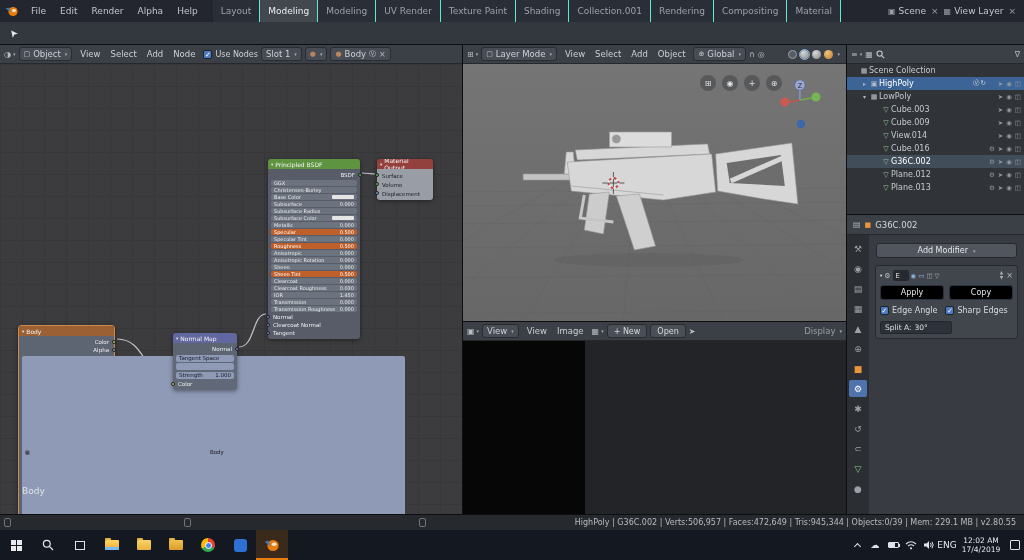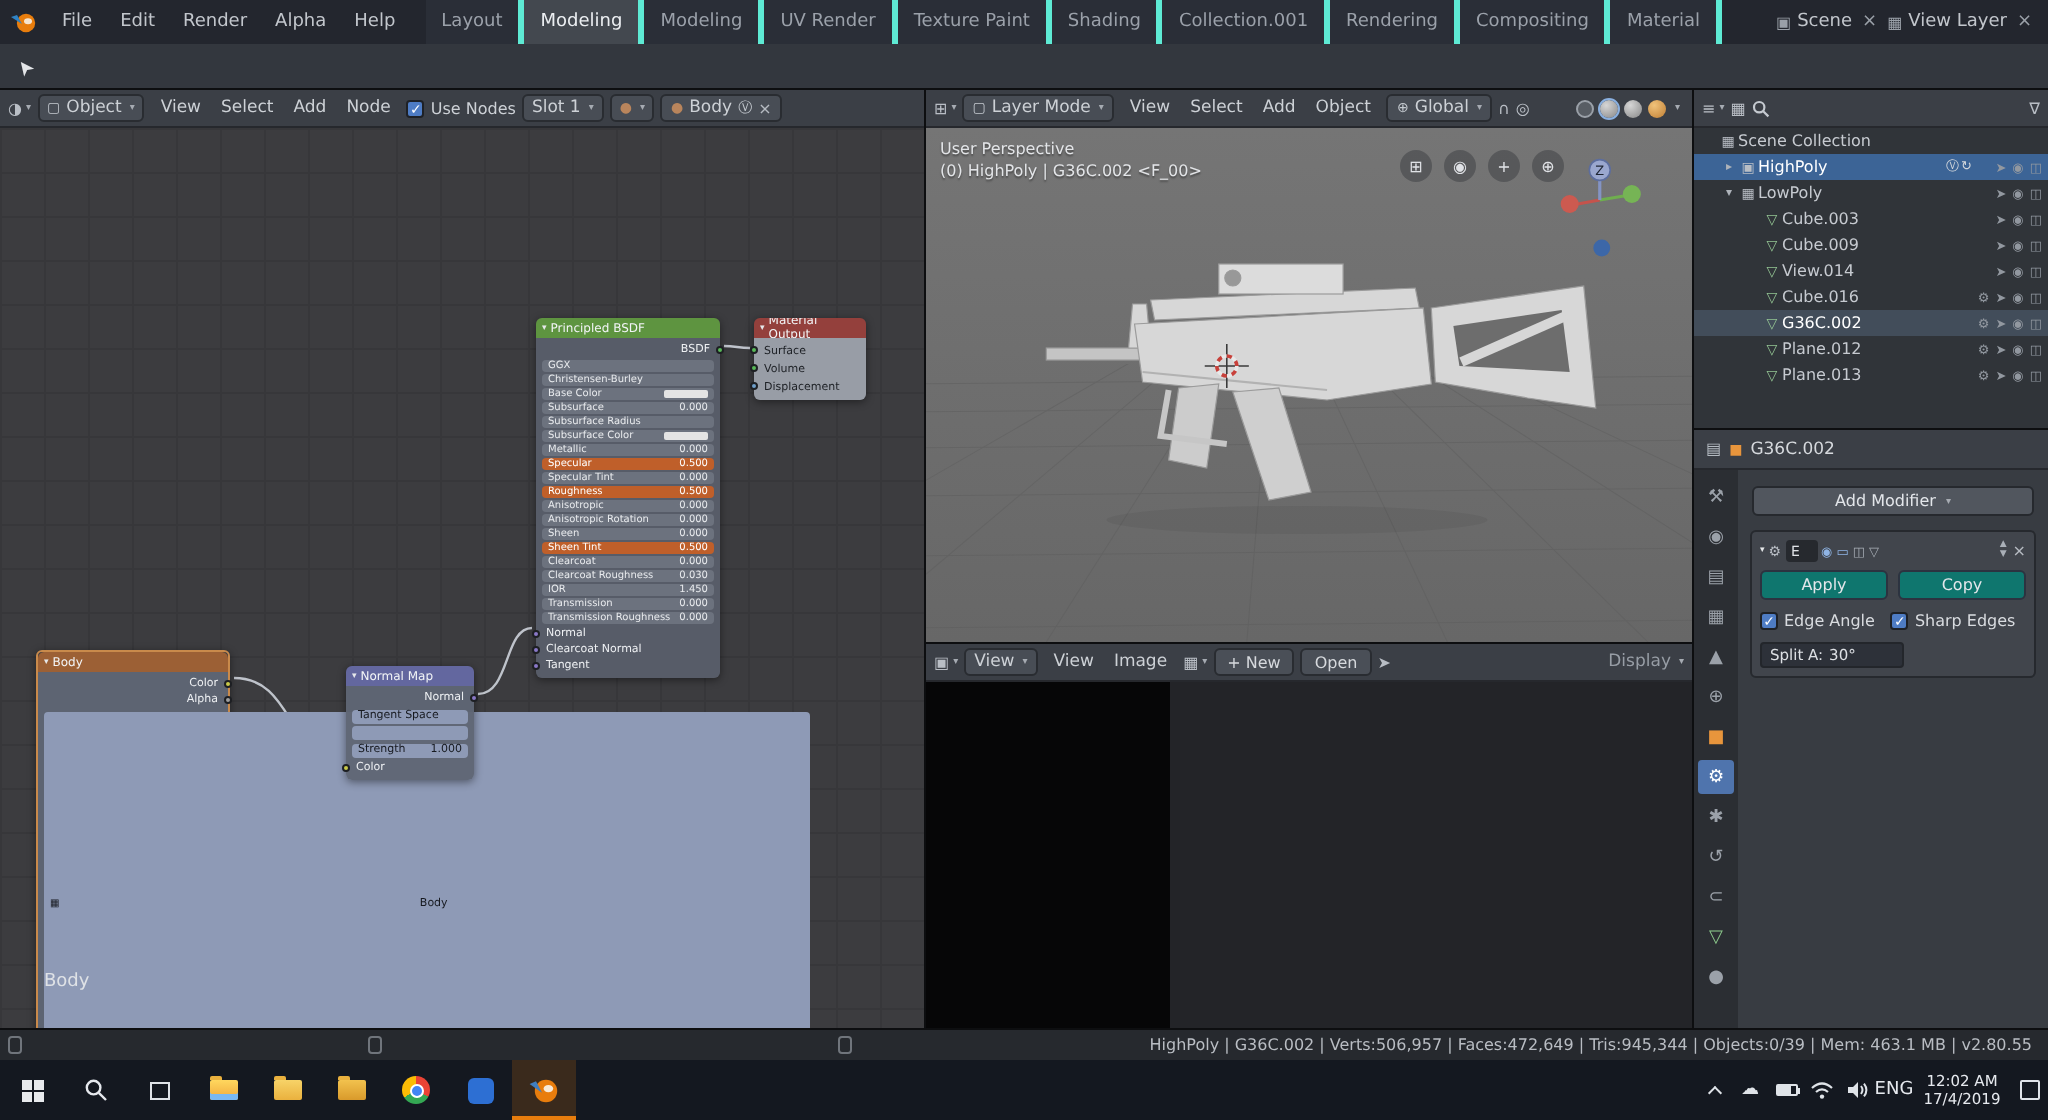--- a/index.html
+++ b/index.html
@@ -5,21 +5,21 @@
 *{margin:0;padding:0;box-sizing:border-box}
 html,body{width:1024px;height:560px;background:#000}
 body{font-family:"DejaVu Sans",sans-serif;position:relative;overflow:hidden}
 #app{position:absolute;inset:0;width:1024px;height:560px;background:#0d0e10;color:#c8ccd2}
 
 .topbar{position:absolute;left:0;top:0;width:1024px;height:22px;background:#23262e;display:flex;align-items:center;font-size:9px;color:#c2c6cc}
 .blogo{width:24px;display:flex;justify-content:center;align-items:center}
 .menus{display:flex;height:100%;align-items:center}
 .menu-item{padding:0 7px;height:100%;display:flex;align-items:center}
 .wtabs{display:flex;height:100%;margin-left:8px}
-.wtab{padding:0 8px;display:flex;align-items:center;color:#9ba1aa;background:#2a2e37;border-right:3px solid #5eead4}
+.wtab{padding:0 8px;display:flex;align-items:center;color:#9ba1aa;background:#2a2e37;border-right:1px solid #5eead4}
 .wtab.active{background:#43484f;color:#eceff2}
 .tb-right{margin-left:auto;display:flex;align-items:center;gap:3px;padding-right:6px}
 .tb-ico{font-size:8px;color:#9aa0a8}
 .tb-x{color:#9aa0a8;font-size:9px;padding:0 2px}
 
 .toolstrip{position:absolute;left:0;top:22px;width:1024px;height:22px;background:#33373e;display:flex;align-items:center;padding:0 9px}
 .tweak{color:#e4e6e9;font-size:10px;display:inline-block;transform:rotate(-128deg)}
 
 .ed{position:absolute;background:#3a3a3d}
 .ed-header{height:19px;background:#3b3f46;display:flex;align-items:center;gap:3px;padding:0 4px;font-size:8.5px;color:#cdd1d6;border-bottom:1px solid #26282d;white-space:nowrap}
@@ -110,21 +110,21 @@
 .pbread{height:20px;display:flex;align-items:center;gap:4px;padding:0 6px;background:#3b3f46;border-bottom:1px solid #26282d;font-size:8.5px;color:#d6d9dd}
 .picon{color:#b4bac1;font-size:8px}
 .objicon{color:#e8953c;font-size:7px}
 .ptabs{position:absolute;left:0;top:20px;bottom:0;width:22px;background:#2b2e33;display:flex;flex-direction:column;align-items:center;padding-top:5px;gap:3px}
 .ptab{width:18px;height:17px;border-radius:2px;display:flex;align-items:center;justify-content:center;font-size:9px;color:#9ba1a9}
 .ptab.active{background:#4f74ad;color:#fff}
 .ptab.orange{color:#e8953c}
 .ptab.green{color:#8bc88b}
 .pcontent{position:absolute;left:22px;right:0;top:20px;bottom:0;padding:7px 6px}
 .btn{background:#51565e;border:1px solid #26292e;border-radius:3px;color:#e3e6ea;font-size:8px;height:15px;display:flex;align-items:center;justify-content:center;gap:4px}
-.btn.blue{background:#0f766e;border-color:#2c3340}
+.btn.blue{background:#000000;border-color:#2c3340}
 .addmod{margin:1px 1px 7px}
 .modpanel{background:#41454c;border:1px solid #26292e;border-radius:3px;padding:4px}
 .modhead{display:flex;align-items:center;gap:2px;font-size:7px;color:#c9cdd3;margin-bottom:4px}
 .mico{font-size:7px;color:#b9bec5}
 .mname{background:#26292e;border-radius:2px;height:11px;min-width:16px;display:flex;align-items:center;padding:0 3px;font-size:7px;color:#dfe2e6}
 .mtog{font-size:6.5px;color:#a9afb7}
 .mtog.on{color:#8fb4e4}
 .marr{font-size:4.5px;color:#a9afb7;display:flex;flex-direction:column;line-height:4.5px;margin-left:auto}
 .mx{margin-left:1px;font-size:8px;color:#b6bbc2}
 .modbtns{display:flex;gap:5px;margin:4px 0 6px}
@@ -538,24 +538,20 @@
           <line x1="336" y1="36" x2="325" y2="38" stroke="#c5534c" stroke-width="1.6"></line>
           <circle cx="321" cy="38" r="4.5" fill="#cc5a50"></circle>
           <line x1="336" y1="36" x2="348" y2="34" stroke="#6fae4e" stroke-width="1.6"></line>
           <circle cx="352" cy="33" r="4.5" fill="#76b455"></circle>
           <line x1="336" y1="36" x2="336" y2="26" stroke="#8494c4" stroke-width="1.6"></line>
           <circle cx="336" cy="21" r="5.2" fill="#9aa7cf" stroke="#5c6d9e" stroke-width="0.8"></circle>
           <text x="336" y="23.6" text-anchor="middle" font-size="6.5" fill="#1d2433">Z</text>
           <circle cx="337" cy="60" r="4.2" fill="#3c67a8"></circle>
         </g>
       </svg>
-      <div class="vp-overlay">
-        <div>User Perspective</div>
-        <div>(0) HighPoly | G36C.002 &lt;F_00&gt;</div>
-      </div>
       <div class="vpbtns">
         <span class="vpbtn">⊞</span>
         <span class="vpbtn">◉</span>
         <span class="vpbtn">+</span>
         <span class="vpbtn">⊕</span>
       </div>
     </div>
   </div>
 
   <div class="ed img">
@@ -782,21 +778,21 @@
           <span>30°</span>
         </div>
       </div>
     </div>
   </div>
 
   <div class="statusbar">
     <span class="mhint" style="left:4px"></span>
     <span class="mhint" style="left:184px"></span>
     <span class="mhint" style="left:419px"></span>
-    <span class="status-info">HighPoly | G36C.002 | Verts:506,957 | Faces:472,649 | Tris:945,344 | Objects:0/39 | Mem: 463.1 MB | v2.80.55</span>
+    <span class="status-info">HighPoly | G36C.002 | Verts:506,957 | Faces:472,649 | Tris:945,344 | Objects:0/39 | Mem: 229.1 MB | v2.80.55</span>
   </div>
 
   <div class="taskbar">
     <div class="tbi">
         <span class="winlogo">
           <i></i>
           <i></i>
           <i></i>
           <i></i>
         </span>

